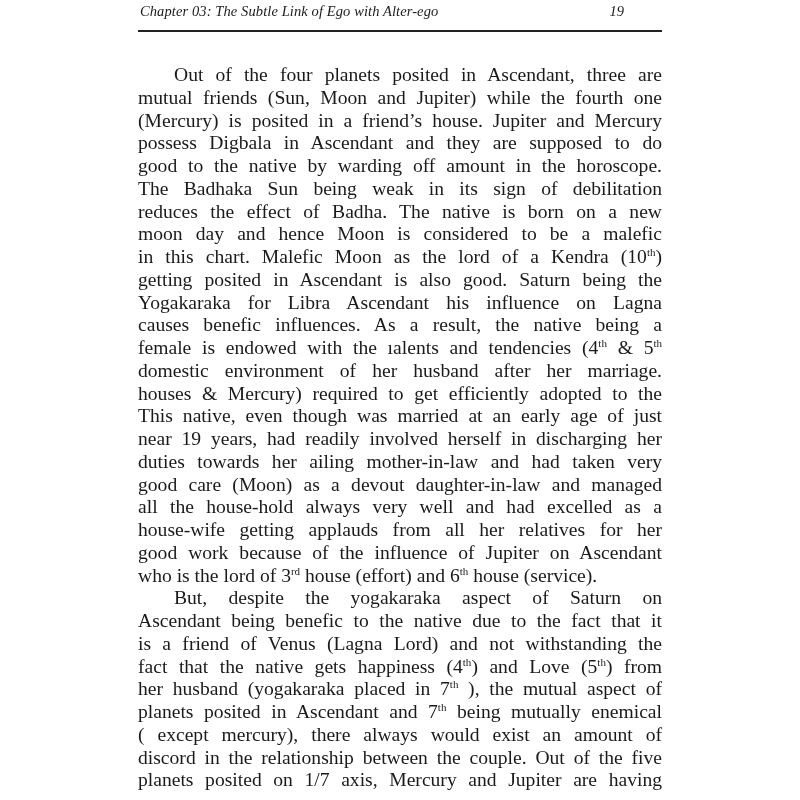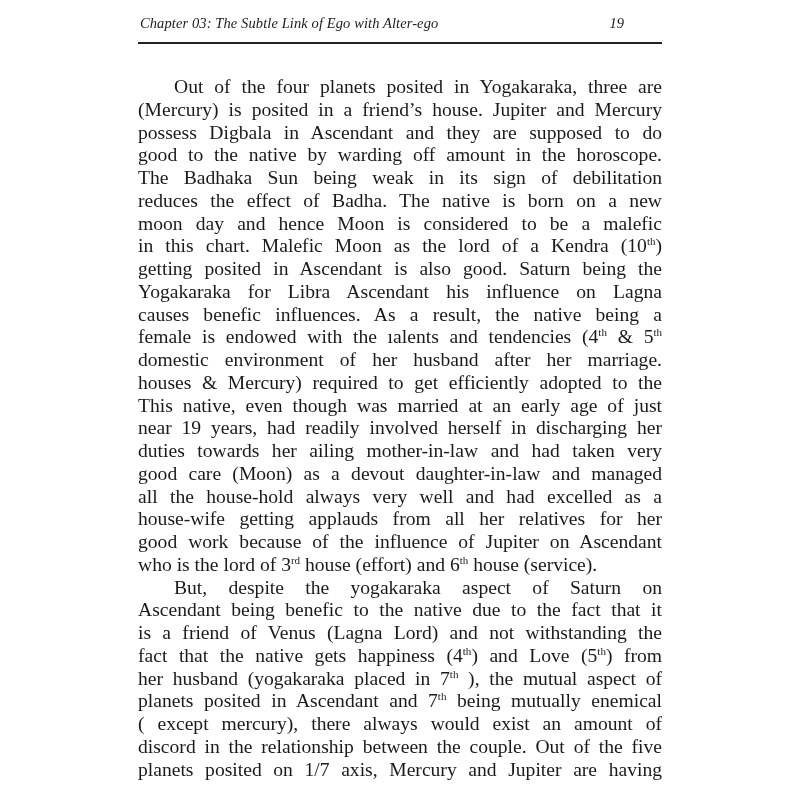--- a/index.html
+++ b/index.html
@@ -18,21 +18,21 @@
     .page {
       position: absolute;
       left: 138px;
       top: 0;
       width: 524px;
     }
     .running-head {
       position: relative;
       height: 30px;
       border-bottom: 2px solid #222;
-      margin-top: 12px;
+      margin-top: 0;
     }
     .running-head .chapter-title {
       position: absolute;
       left: 2px;
       top: 3px;
       font-style: italic;
       font-size: 14.5px;
       letter-spacing: 0.1px;
     }
     .running-head .page-number {
@@ -78,21 +78,22 @@
 <body>
 
 <div class="page">
   <div class="running-head">
     <span class="chapter-title">Chapter 03: The Subtle Link of Ego with Alter-ego</span>
     <span class="page-number">19</span>
   </div>
 
   <div class="body-text">
     <p class="para">
-        <span class="line indent">Out of the four planets posited in Yogakaraka, three are</span>
+        <span class="line indent">Out of the four planets posited in Ascendant, three are</span>
+        <span class="line">mutual friends (Sun, Moon and Jupiter) while the fourth one</span>
         <span class="line">(Mercury) is posited in a friend’s house. Jupiter and Mercury</span>
         <span class="line">possess Digbala in Ascendant and they are supposed to do</span>
         <span class="line">good to the native by warding off amount in the horoscope.</span>
         <span class="line">The Badhaka Sun being weak in its sign of debilitation</span>
         <span class="line">reduces the effect of Badha. The native is born on a new</span>
         <span class="line">moon day and hence Moon is considered to be a malefic</span>
         <span class="line">in this chart. Malefic Moon as the lord of a Kendra (10<sup>th</sup>)</span>
         <span class="line">getting posited in Ascendant is also good. Saturn being the</span>
         <span class="line">Yogakaraka for Libra Ascendant his influence on Lagna</span>
         <span class="line">causes benefic influences. As a result, the native being a</span>

